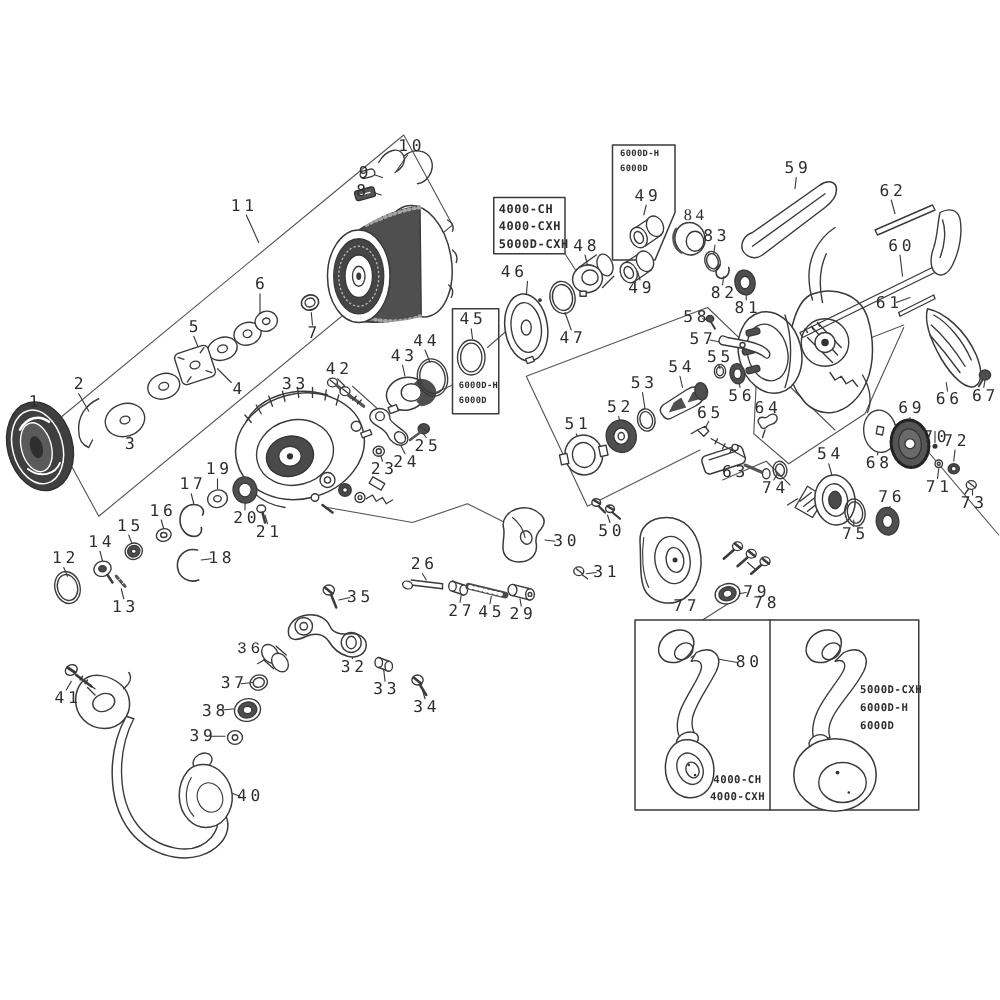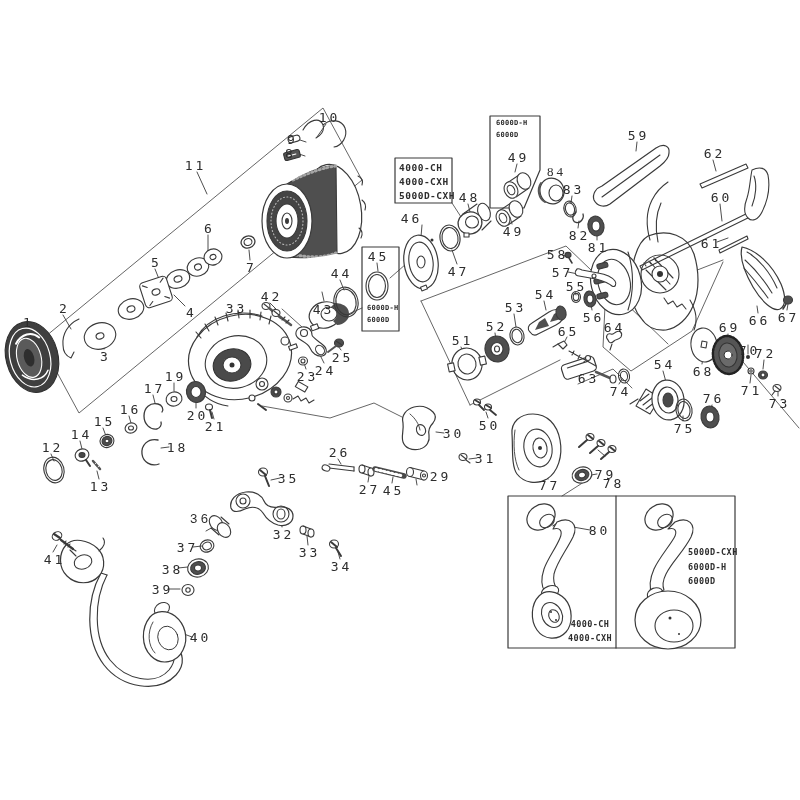--- a/index.html
+++ b/index.html
@@ -568,35 +568,35 @@
       <div class="plabel" style="left: 174px; top: 376px;">19</div>
       <div class="plabel" style="left: 196px; top: 415px;">20</div>
       <div class="plabel" style="left: 214px; top: 426px;">21</div>
       <div class="plabel" style="left: 235px; top: 308px;">33</div>
       <div class="plabel" style="left: 306px; top: 376px;">23</div>
       <div class="plabel" style="left: 324px; top: 370px;">24</div>
       <div class="plabel" style="left: 341px; top: 357px;">25</div>
       <div class="plabel" style="left: 338px; top: 452px;">26</div>
       <div class="plabel" style="left: 368px; top: 489px;">27</div>
       <div class="plabel" style="left: 392px; top: 490px;">45</div>
-      <div class="plabel" style="left: 417px; top: 476px; margin-left: 22px;">29</div>
+      <div class="plabel" style="left: 417px; top: 492px;">29</div>
       <div class="plabel" style="left: 452px; top: 433px;">30</div>
       <div class="plabel" style="left: 484px; top: 458px;">31</div>
       <div class="plabel" style="left: 282px; top: 534px;">32</div>
       <div class="plabel" style="left: 308px; top: 552px;">33</div>
       <div class="plabel" style="left: 340px; top: 566px;">34</div>
       <div class="plabel" style="left: 287px; top: 478px;">35</div>
       <div class="plabel" style="left: 199px; top: 519px; font-family: Liberation Mono, monospace;">36</div>
       <div class="plabel" style="left: 186px; top: 547px;">37</div>
       <div class="plabel" style="left: 171px; top: 569px;">38</div>
       <div class="plabel" style="left: 161px; top: 589px;">39</div>
       <div class="plabel" style="left: 199px; top: 637px;">40</div>
       <div class="plabel" style="left: 53px; top: 559px;">41</div>
       <div class="plabel" style="left: 270px; top: 296px;">42</div>
-      <div class="plabel" style="left: 322px; top: 285px; margin-top: 24px;">43</div>
+      <div class="plabel" style="left: 322px; top: 285px;">43</div>
       <div class="plabel" style="left: 340px; top: 273px;">44</div>
       <div class="plabel" style="left: 377px; top: 256px;">45</div>
       <div class="plabel" style="left: 410px; top: 218px;">46</div>
       <div class="plabel" style="left: 457px; top: 271px;">47</div>
       <div class="plabel" style="left: 468px; top: 197px;">48</div>
       <div class="plabel" style="left: 517px; top: 157px;">49</div>
       <div class="plabel" style="left: 512px; top: 231px;">49</div>
       <div class="plabel" style="left: 488px; top: 425px;">50</div>
       <div class="plabel" style="left: 461px; top: 340px;">51</div>
       <div class="plabel" style="left: 495px; top: 326px;">52</div>

